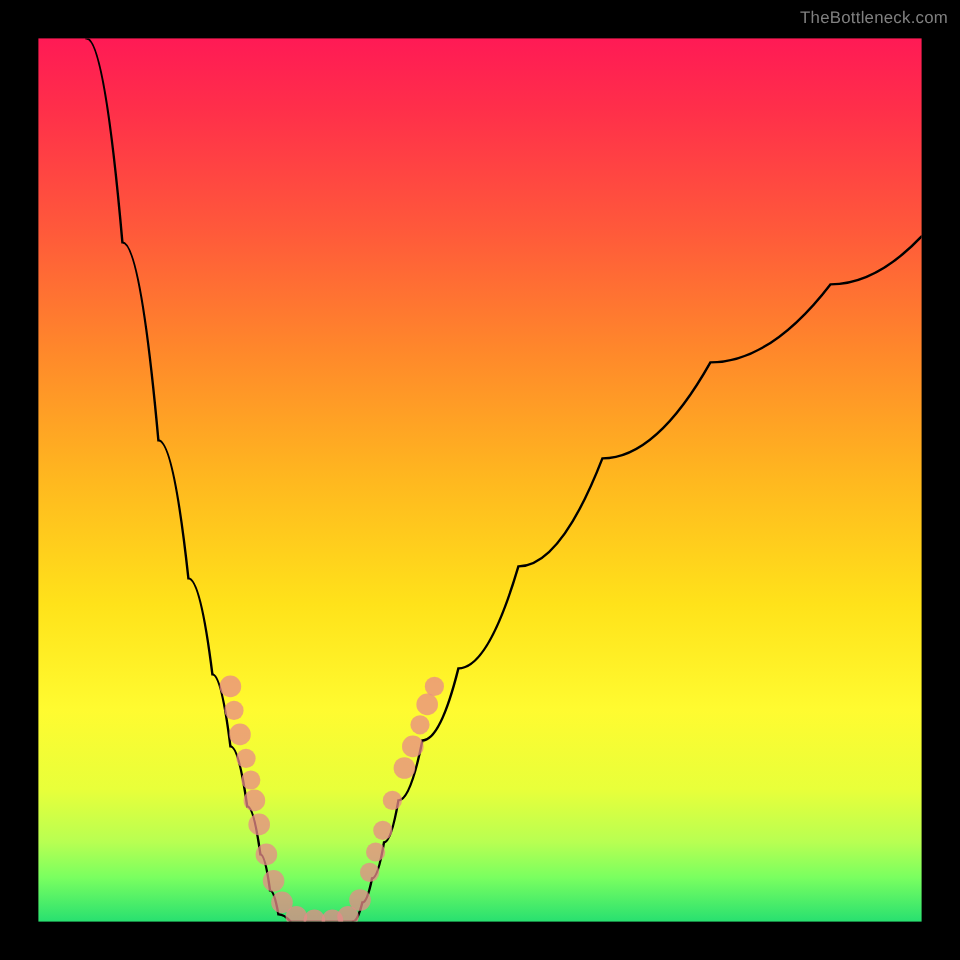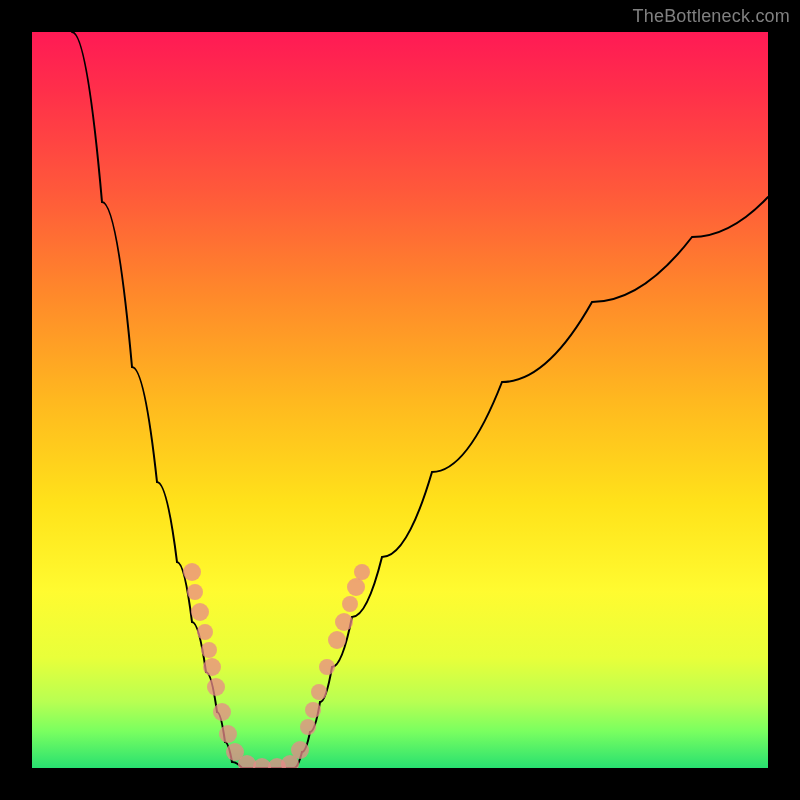--- a/index.html
+++ b/index.html
@@ -29,21 +29,21 @@
       #b8ff52 91%,
       #7aff60 95%,
       #28e070 100%
     );
   }
   .watermark {
     position: absolute;
     top: 6px;
     right: 10px;
     color: #808080;
-    font-size: 18px;
+    font-size: 14px;
     letter-spacing: 0.2px;
   }
   svg.overlay {
     position: absolute;
     left: 0;
     top: 0;
     width: 736px;
     height: 736px;
   }
   .curve {

